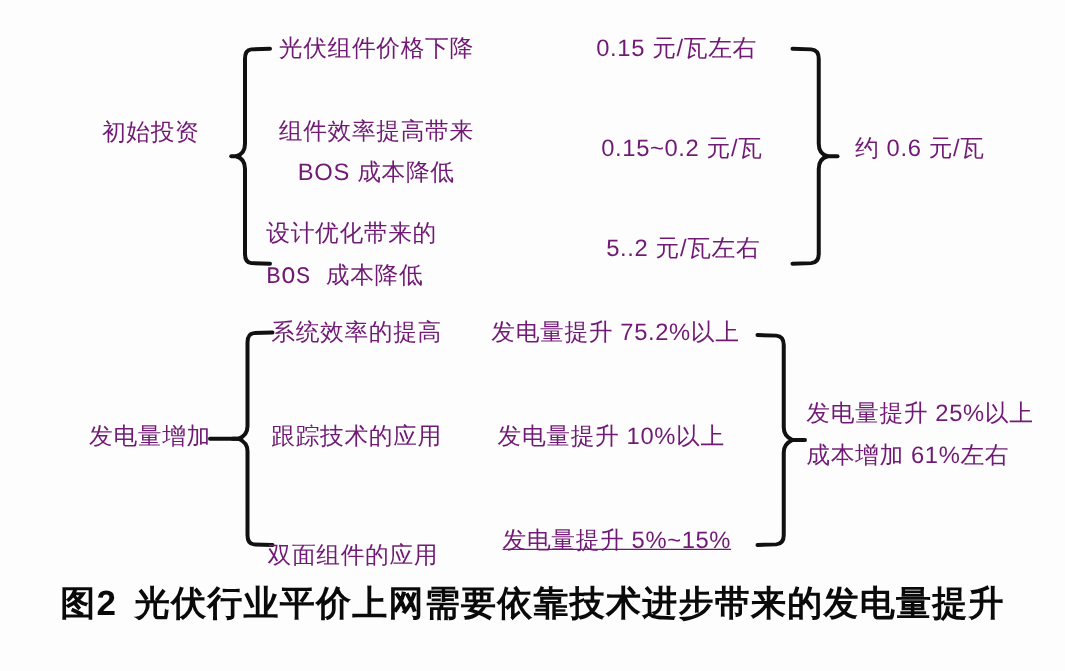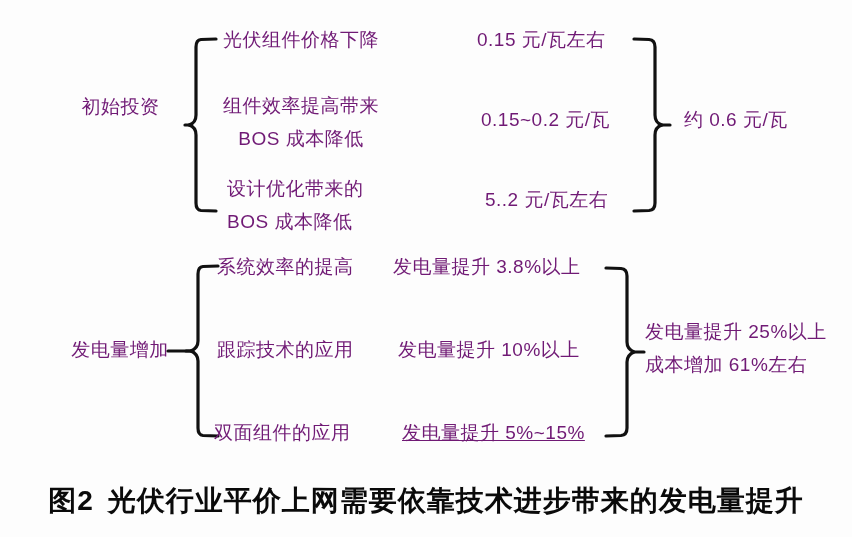--- a/index.html
+++ b/index.html
@@ -75,21 +75,21 @@
 
     <div class="node" style="left:223px; top:25px;">
       <span>光伏组件价格下降</span>
     </div>
 
     <div class="node two-line" style="left:223px; top:89px;text-align:center;">
       <span>组件效率提高带来</span>
       <span class="l2">BOS 成本降低</span>
     </div>
 
-    <div class="node two-line" style="left:227px; top:172px;">
+    <div class="node two-line" style="left:213px; top:172px;font-family:Liberation Mono, monospace;">
       <span>设计优化带来的</span>
       <span class="l2">BOS 成本降低</span>
     </div>
 
     <div class="node" style="left:477px; top:25px;">
       <span>0.15 元/瓦左右</span>
     </div>
 
     <div class="node" style="left:481px; top:105px;">
       <span>0.15~0.2 元/瓦</span>
@@ -125,26 +125,26 @@
     </svg>
 
     <div class="node" style="left:217px; top:252px;">
       <span>系统效率的提高</span>
     </div>
 
     <div class="node" style="left:217px; top:335px;">
       <span>跟踪技术的应用</span>
     </div>
 
-    <div class="node" style="left:214px; top:418px;">
+    <div class="node" style="left:214px; top:430px;">
       <span>双面组件的应用</span>
     </div>
 
     <div class="node" style="left:393px; top:252px;">
-      <span>发电量提升 3.8%以上</span>
+      <span>发电量提升 75.2%以上</span>
     </div>
 
     <div class="node" style="left:398px; top:335px;">
       <span>发电量提升 10%以上</span>
     </div>
 
     <div class="node" style="left:402px; top:418px;text-decoration:underline;">
       <span>发电量提升 5%~15%</span>
     </div>
 
@@ -152,17 +152,17 @@
       <path d="M2 8 L17 8.5 Q23 9 23 16 L23 82 Q23 89 30 92 Q23 95 23 102 L23 168 Q23 175 17 175.5 L2 176"></path>
       <line x1="30" y1="92" x2="40" y2="92"></line>
     </svg>
 
     <div class="node two-line" style="left:645px; top:315px;">
       <span>发电量提升 25%以上</span>
       <span class="l2">成本增加 61%左右</span>
     </div>
   </div>
 
-  <div class="caption" style="top:482px;text-align:center;">
+  <div class="caption" style="top:464px;text-align:center;">
     <span class="cap-num">图2</span><span>光伏行业平价上网需要依靠技术进步带来的发电量提升</span>
   </div>
 
 </div>
 
 </body></html>

